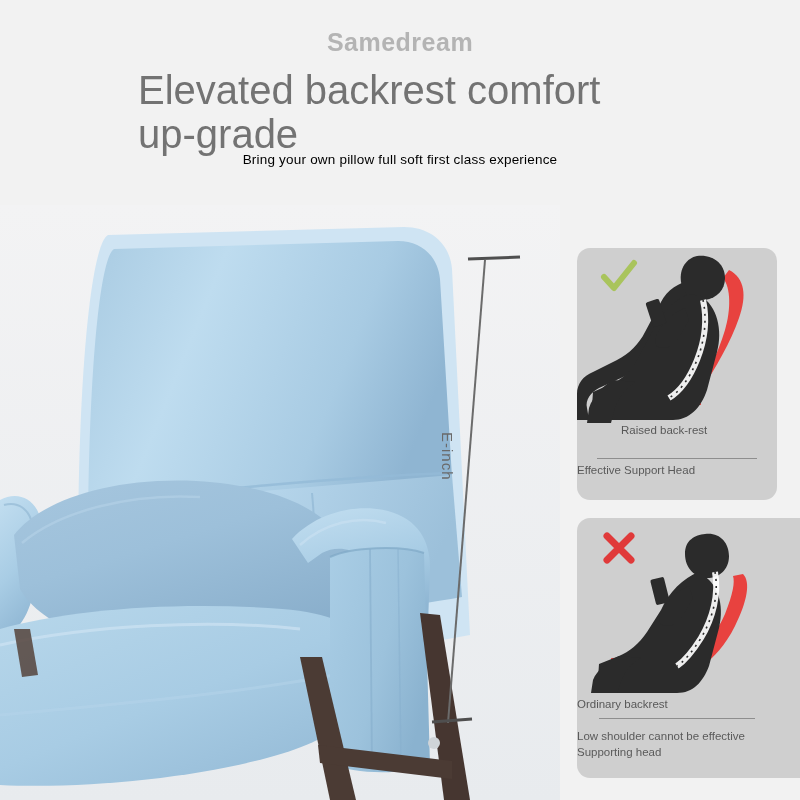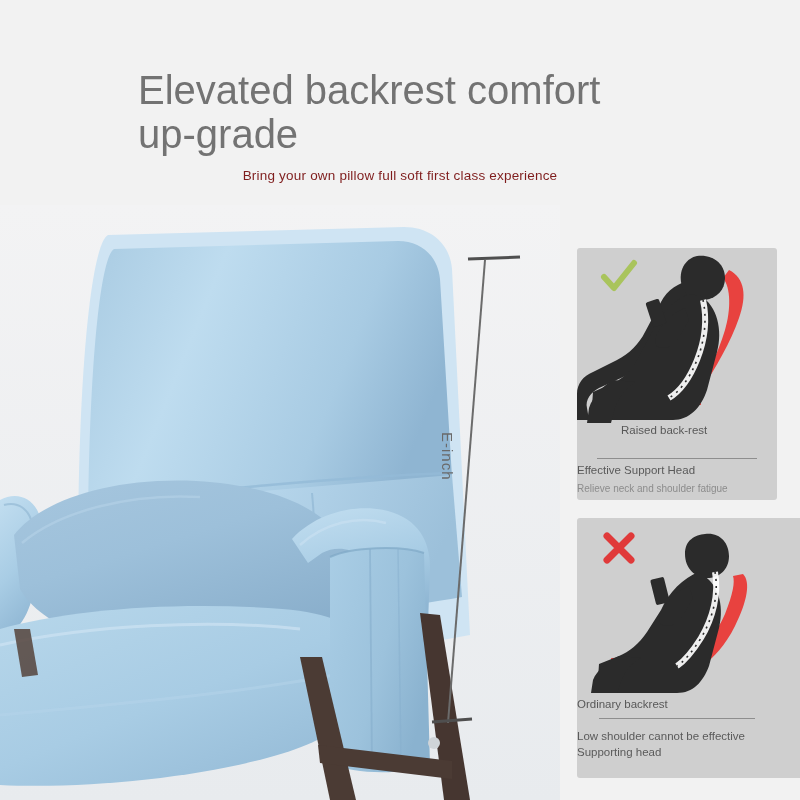--- a/index.html
+++ b/index.html
@@ -34,25 +34,25 @@
     top: 68px;
     width: 470px;
     font-size: 40px;
     line-height: 44px;
     color: #737373;
     font-weight: normal;
   }
   .subhead {
     position: absolute;
     left: 0;
-    top: 168px;
+    top: 152px;
     width: 800px;
     text-align: center;
     font-size: 13.5px;
-    color: #7f1d1d;
+    color: #000000;
     letter-spacing: 0.2px;
   }
 
   
   .photo {
     position: absolute;
     left: 0;
     top: 205px;
     width: 560px;
     height: 595px;
@@ -73,21 +73,21 @@
     transform-origin: left top;
     white-space: nowrap;
   }
 
   
   .card {
     position: absolute;
     left: 577px;
     width: 200px;
     background: #cfcfcf;
-    border-radius: 3px;
+    border-radius: 13px;
   }
   .card-good { top: 248px;  height: 252px; }
   .card-bad  { top: 518px;  height: 260px; padding-left: 37px; }
 
   .mark {
     position: absolute;
     left: 22px;
     top: 10px;
     width: 40px;
     height: 40px;
@@ -129,20 +129,21 @@
   .good-title { top: 176px; text-align: left; padding-left: 44px; }
   .good-rule  { left: 20px; top: 210px; width: 160px; }
   .bad-title  { top: 180px; }
   .bad-rule   { left: 22px; top: 200px; width: 156px; }
 </style>
 </head>
 <body>
 
 <div id="page">
 
+  <div class="brand">Samedream</div>
   <div class="headline">Elevated backrest comfort up-grade</div>
   <div class="subhead">Bring your own pillow full soft first class experience</div>
 
   <div class="photo">
     <svg class="photo-svg" width="560" height="595" viewBox="0 0 560 595" xmlns="http://www.w3.org/2000/svg">
       <defs>
         <linearGradient id="gBack" x1="0" y1="0" x2="1" y2="0.35">
           <stop offset="0%" stop-color="#a9cbe2"></stop>
           <stop offset="35%" stop-color="#bedcef"></stop>
           <stop offset="75%" stop-color="#a8cbe3"></stop>
@@ -265,21 +266,20 @@
       <path d="M36 132 C26 138 16 148 12 160 L10 175 L34 175 L38 160
                C42 148 50 140 58 134 Z" fill="#2b2b2b"></path>
 
       <path d="M126 52 C130 70 128 92 120 112 C112 132 102 144 92 150" stroke="#ffffff" stroke-width="6" fill="none" opacity="0.92"></path>
       <path d="M126 52 C130 70 128 92 120 112 C112 132 102 144 92 150" stroke="#2b2b2b" stroke-width="1.6" fill="none" stroke-dasharray="2 5"></path>
     </svg>
 
     <div class="card-caption cap-title good-title">Raised back-rest</div>
     <div class="cap-rule good-rule"></div>
     <div class="card-caption cap-main" style="top:216px;">Effective Support Head</div>
-    <div class="card-caption cap-sub" style="top:234px;">Relieve neck and shoulder fatigue</div>
   </div>
 
   <div class="card card-bad">
 
     <svg class="mark" viewBox="0 0 40 40">
       <path d="M8 8 L32 32 M32 8 L8 32" stroke="#e03a3a" stroke-width="7" fill="none" stroke-linecap="round"></path>
     </svg>
 
     <svg class="fig" viewBox="0 0 200 175" height="175">
 

